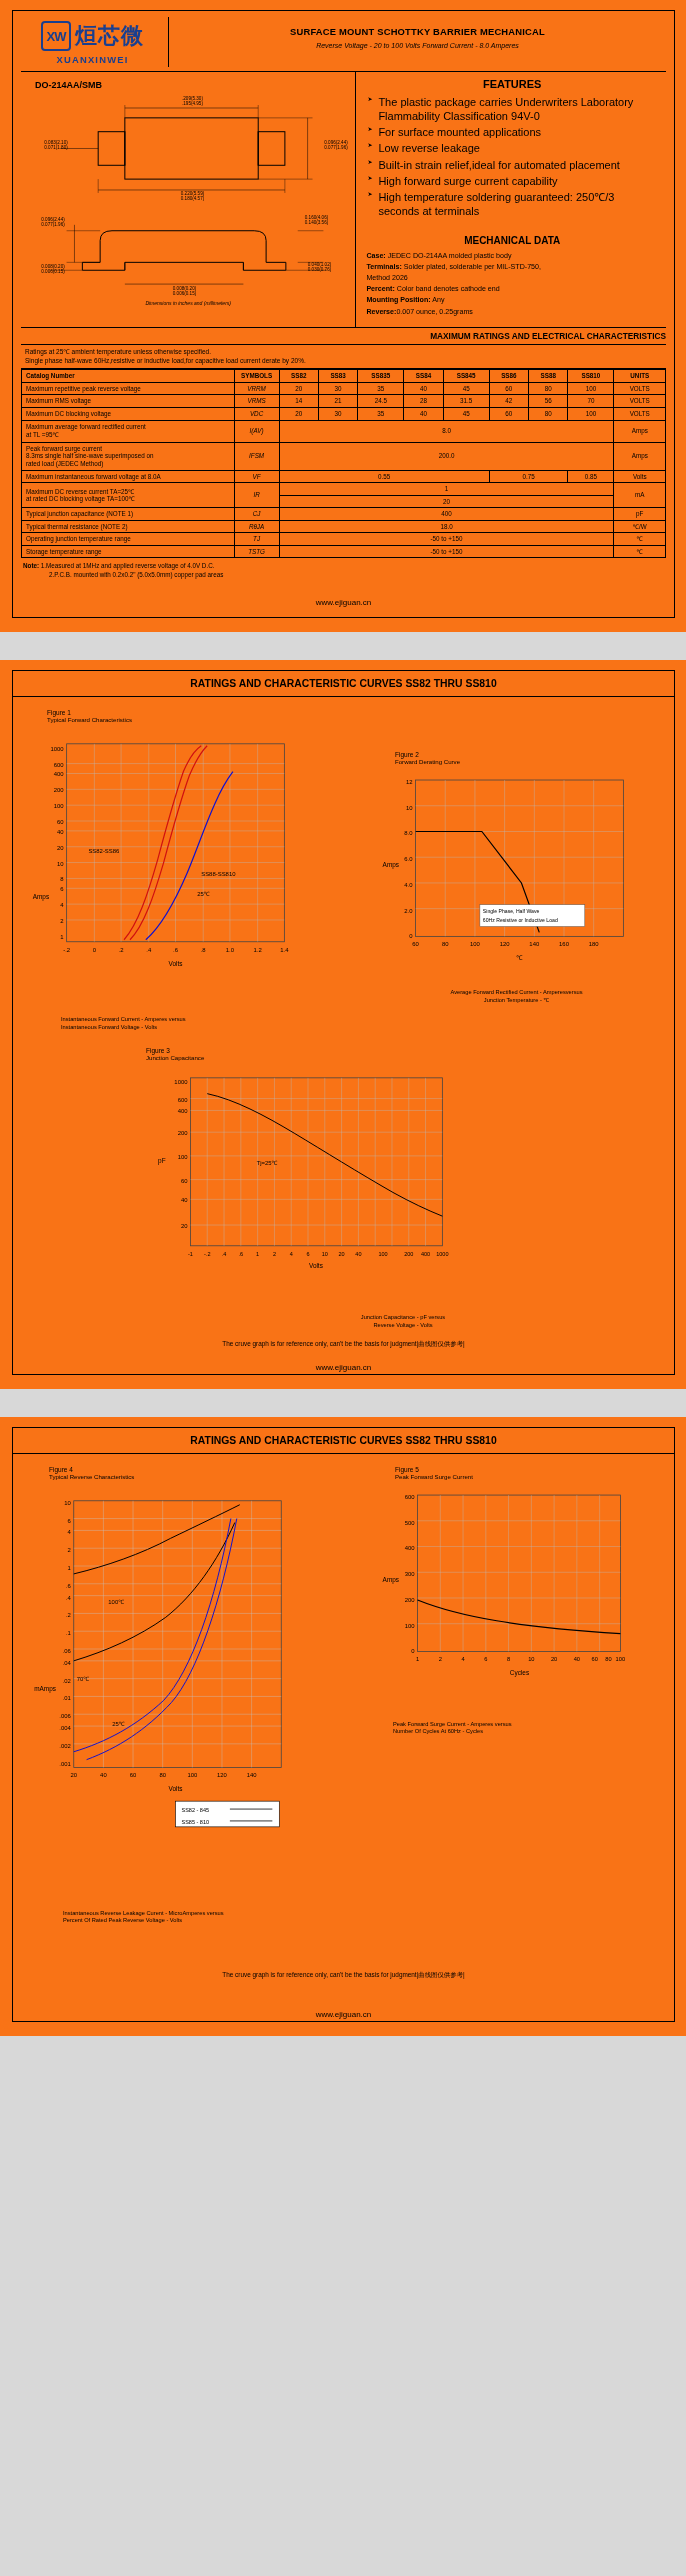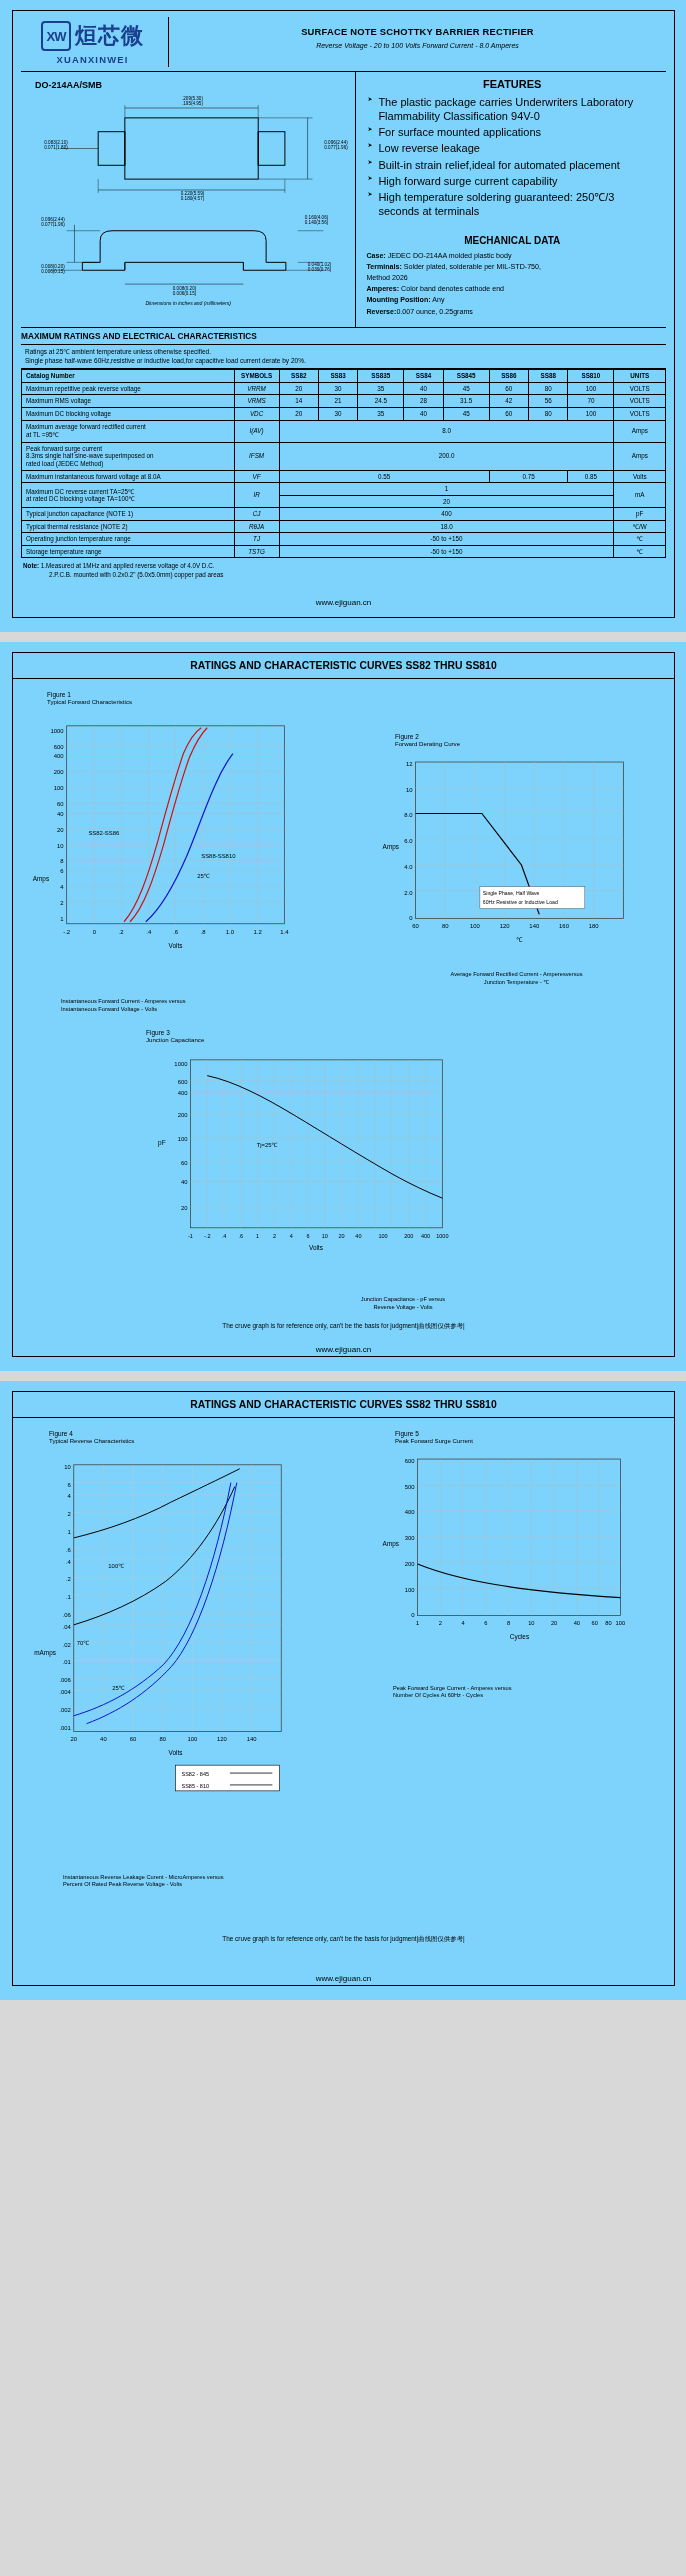--- a/index.html
+++ b/index.html
@@ -5,22 +5,22 @@
   * { box-sizing: border-box; }
   body {
     margin: 0;
     background: #d8d8d8;
     font-family: "Liberation Sans", sans-serif;
     font-size: 7px;
     color: #000;
   }
   .page {
     width: 687px;
-    background: #7dd3fc;
-    margin: 0 auto 10px auto;
+    background: #f97316;
+    margin: 0 auto 28px auto;
     position: relative;
     padding: 10px 12px 14px 12px;
   }
   .sheet {
     border: 1px solid #000;
     padding: 6px 8px 10px 8px;
   }
   
   .hdr {
     display: flex;
@@ -95,21 +95,21 @@
   .mech p { margin: 0 0 2px 0; font-size: 7.1px; line-height: 1.3; }
   .mech b { font-weight: bold; }
 
   
   .draw { position: relative; height: 103px; margin: 0 4px; }
   .draw2 { position: relative; height: 91px; margin: 6px 4px 0 4px; }
   .dlbl { position: absolute; font-size: 4.6px; text-align: center; line-height: 1.15; }
 
   
   .sect-bar {
-    text-align: left; font-weight: bold; font-size: 8.3px;
+    text-align: right; font-weight: bold; font-size: 8.3px;
     padding: 3px 0 3px 0; border-bottom: 1px solid #000;
   }
   .pre-note { font-size: 6.5px; padding: 3px 4px 3px 4px; border-bottom:1px solid #000; line-height:1.35; }
   table.rt { width: 100%; border-collapse: collapse; font-size: 6.3px; }
   table.rt td, table.rt th {
     border: 1px solid #000;
     padding: 2px 2px;
     text-align: center;
     font-weight: normal;
     line-height: 1.2;
@@ -144,21 +144,21 @@
 
   <div class="hdr">
     <div class="logo-box">
       <div class="logo-row">
         <div class="logo-mark">XW</div>
         <div class="logo-cn">烜芯微</div>
       </div>
       <div class="logo-py">XUANXINWEI</div>
     </div>
     <div class="hdr-main">
-      <div class="title-sub">SURFACE NOTE SCHOTTKY BARRIER RECTIFIER</div>
+      <div class="title-sub">SURFACE MOUNT SCHOTTKY BARRIER MECHANICAL</div>
       <div class="title-note">Reverse Voltage - 20 to 100 Volts    Forward Current -  8.0 Amperes</div>
     </div>
   </div>
 
   <div class="body2">
 
     <div class="col-l">
       <div class="pkg-title">DO-214AA/SMB</div>
 
       <div class="draw">
@@ -223,21 +223,21 @@
         <li>Built-in strain relief,ideal for automated placement</li>
         <li>High forward surge current capability</li>
         <li>High temperature soldering guaranteed: 250℃/3 seconds at terminals</li>
       </ul>
 
       <div class="mech-title">MECHANICAL DATA</div>
       <div class="mech">
         <p><b>Case:</b><span> JEDEC DO-214AA molded plastic body</span></p>
         <p><b>Terminals:</b><span> Solder plated, solderable per MIL-STD-750,</span></p>
         <p style="padding-left:0;"><span>Method 2026</span></p>
-        <p><b>Amperes:</b><span> Color band denotes cathode end</span></p>
+        <p><b>Percent:</b><span> Color band denotes cathode end</span></p>
         <p><b>Mounting Position:</b><span> Any</span></p>
         <p><b>Reverse:</b><span>0.007 ounce, 0.25grams</span></p>
       </div>
     </div>
   </div>
 
   <div class="sect-bar">MAXIMUM RATINGS AND ELECTRICAL CHARACTERISTICS</div>
   <div class="pre-note">
     <div>Ratings at 25℃ ambient temperature unless otherwise specified.</div>
     <div>Single phase half-wave 60Hz,resistive or inductive load,for capacitive load current derate by 20%.</div>

